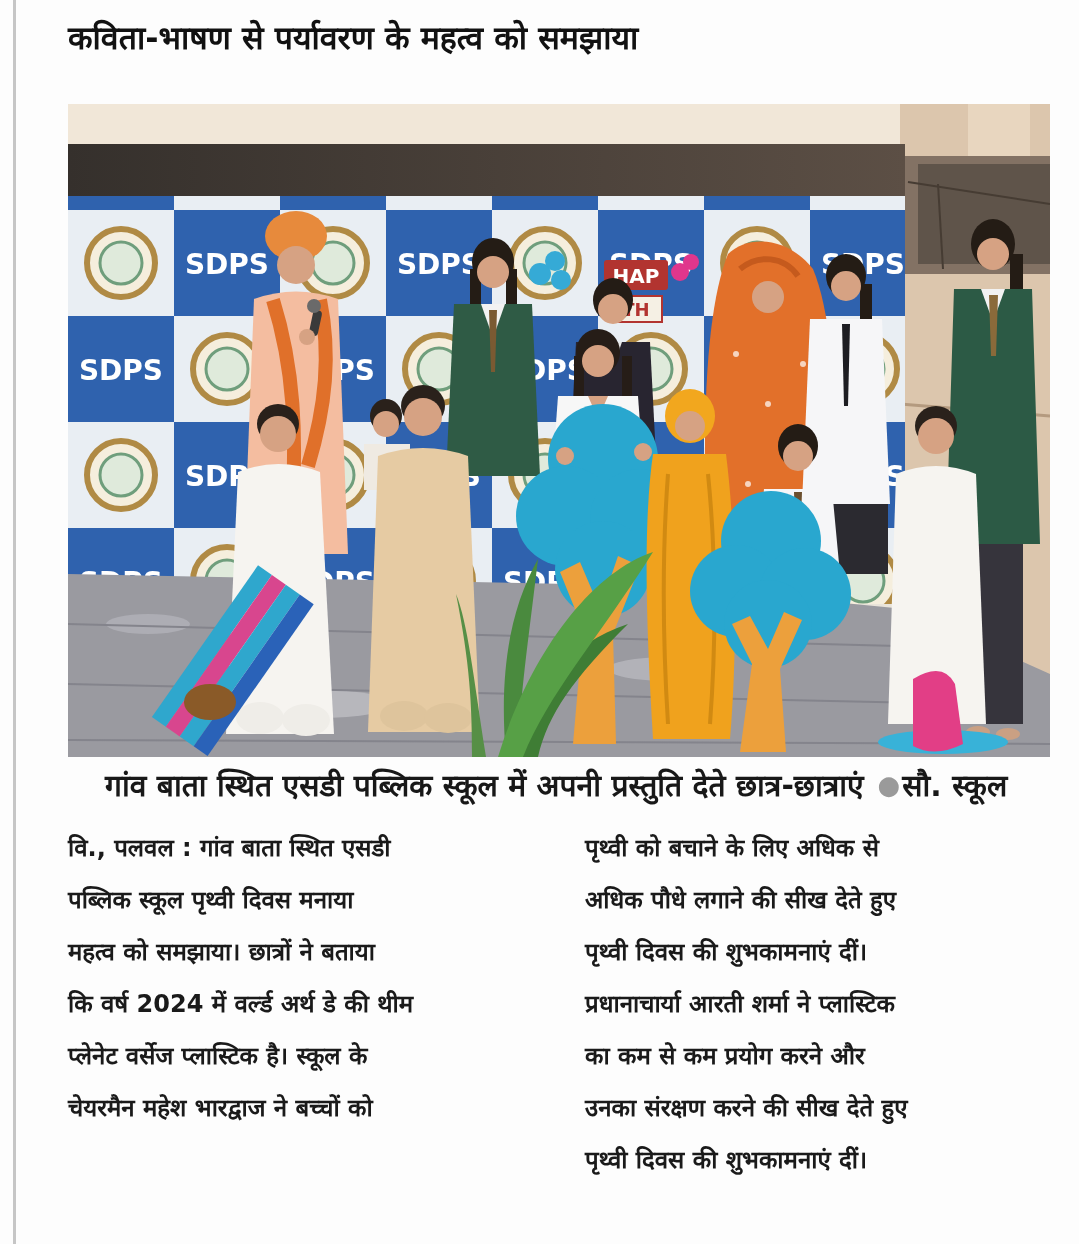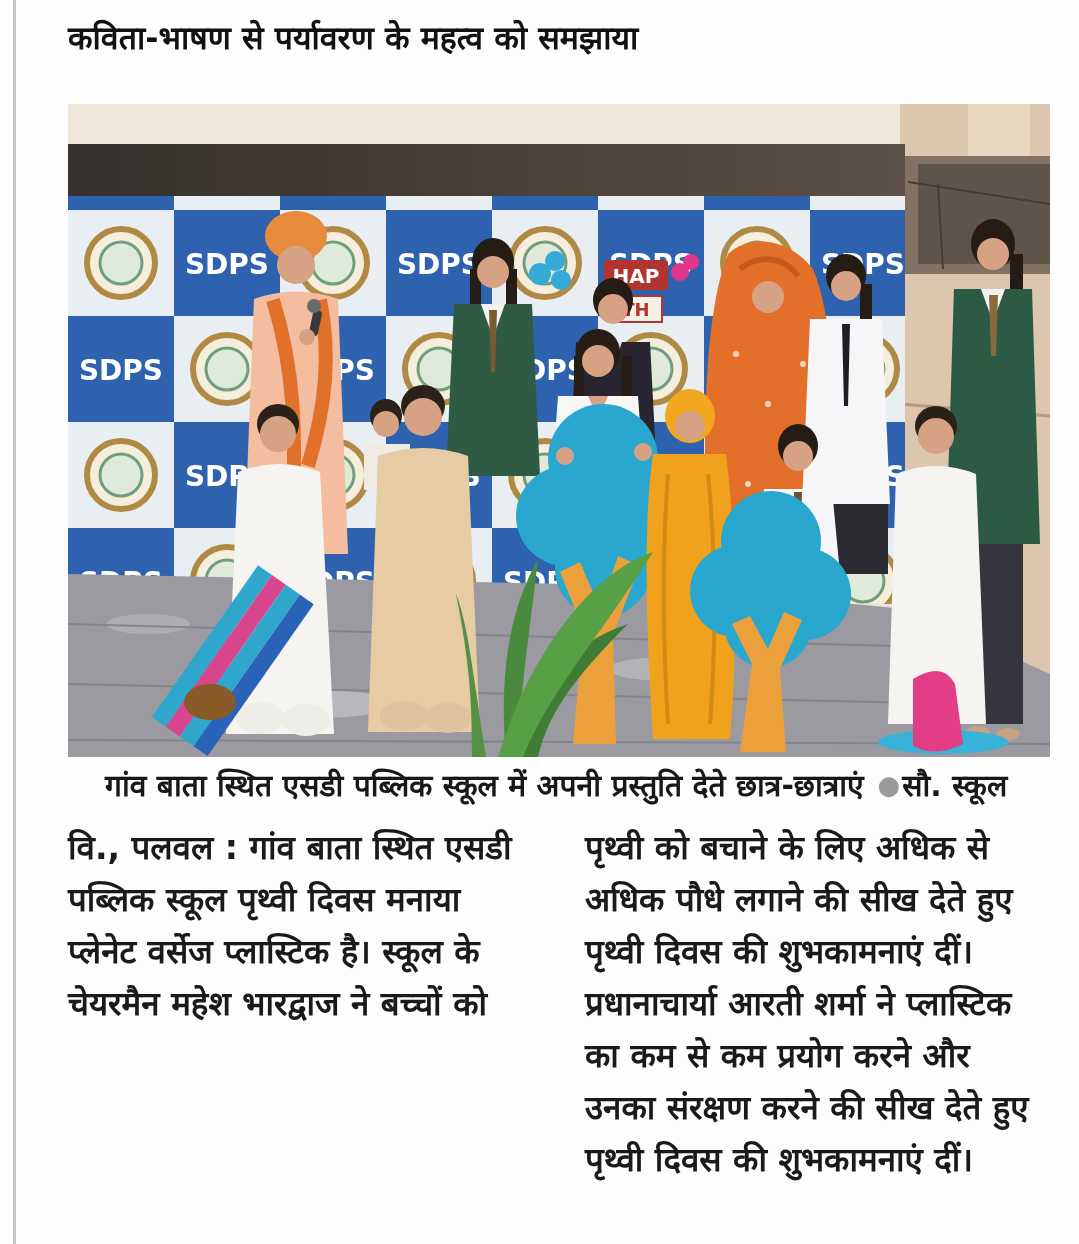--- a/index.html
+++ b/index.html
@@ -29,21 +29,21 @@
     position:absolute;left:68px;top:764px;width:985px;
     font-size:30px;font-weight:700;color:#181818;
     white-space:nowrap;
     margin-left:37px;
   }
   .caption .bullet{
     color:#9a9a9a;font-size:26px;vertical-align:2px;margin-left:14px;margin-right:2px;
   }
   .col{
     position:absolute;top:822px;
-    font-size:33px;font-weight:700;color:#1a1a1a;
+    font-size:24px;font-weight:700;color:#1a1a1a;
   }
   .col .line{height:52px;line-height:52px;white-space:nowrap;}
   .col-left{left:68px;width:500px;}
   .col-right{left:585px;width:470px;}
 </style>
 </head>
 <body>
 
 <div class="page">
   <div class="left-rule"></div>
@@ -255,20 +255,22 @@
         <path d="M430,653 C460,555 520,470 585,448 C530,535 480,590 455,653 Z" fill="#57a046"></path>
       </g>
     </svg>
   </div>
 
   <div class="caption"><span>गांव बाता स्थित एसडी पब्लिक स्कूल में अपनी प्रस्तुति देते छात्र-छात्राएं</span><span class="bullet">●</span><span>सौ. स्कूल</span></div>
 
   <div class="col col-left">
     <div class="line">वि., पलवल : गांव बाता स्थित एसडी</div>
     <div class="line">पब्लिक स्कूल पृथ्वी दिवस मनाया</div>
+    <div class="line">महत्व को समझाया। छात्रों ने बताया</div>
+    <div class="line">कि वर्ष 2024 में वर्ल्ड अर्थ डे की थीम</div>
     <div class="line">प्लेनेट वर्सेज प्लास्टिक है। स्कूल के</div>
     <div class="line">चेयरमैन महेश भारद्वाज ने बच्चों को</div>
   </div>
 
   <div class="col col-right">
     <div class="line">पृथ्वी को बचाने के लिए अधिक से</div>
     <div class="line">अधिक पौधे लगाने की सीख देते हुए</div>
     <div class="line">पृथ्वी दिवस की शुभकामनाएं दीं।</div>
     <div class="line">प्रधानाचार्या आरती शर्मा ने प्लास्टिक</div>
     <div class="line">का कम से कम प्रयोग करने और</div>

